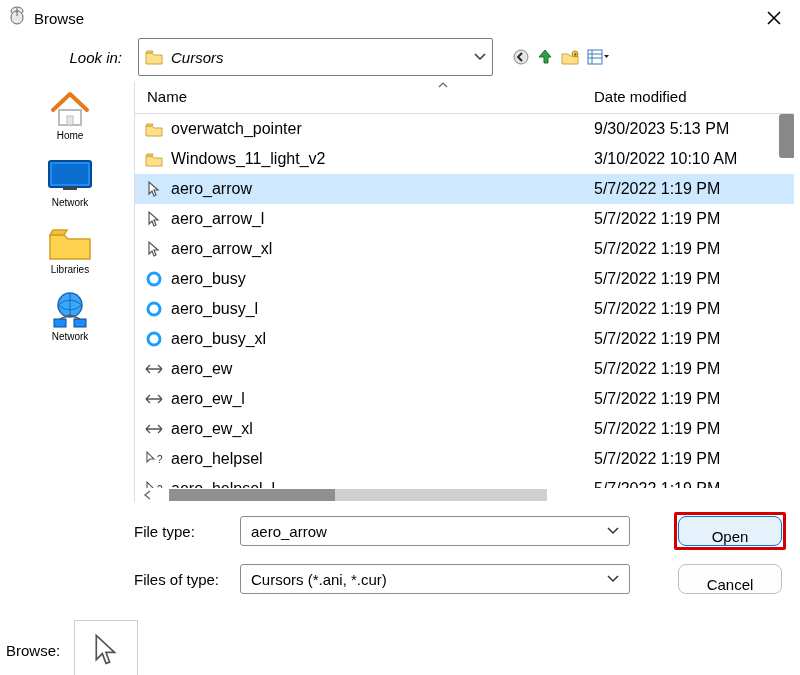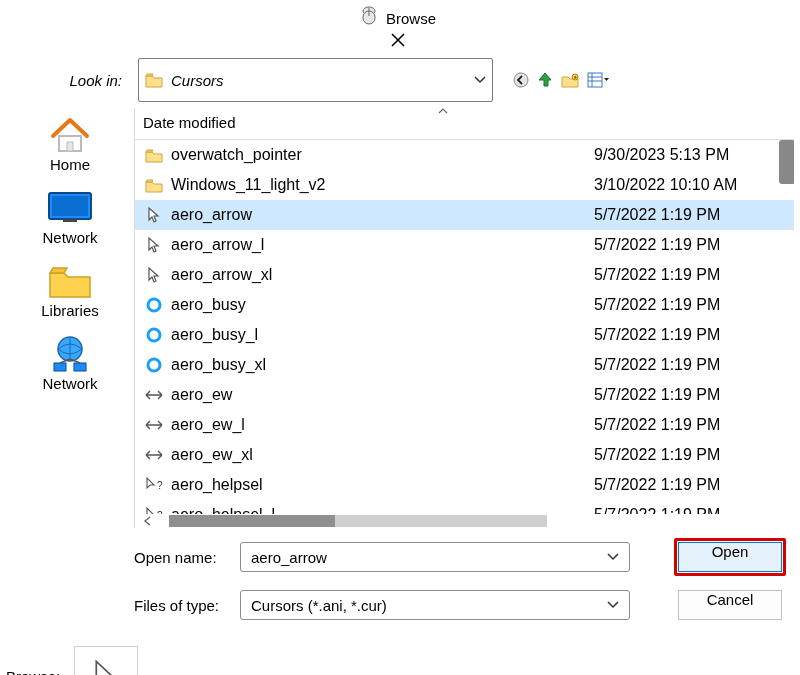--- a/index.html
+++ b/index.html
@@ -11,37 +11,36 @@
     background: #fff;
     width: 800px;
     height: 675px;
     overflow: hidden;
   }
   .titlebar {
     display: flex;
     align-items: center;
     justify-content: space-between;
     padding: 6px 12px 4px 8px;
-    flex-direction: column;
   }
   .title-left { display: flex; align-items: center; gap: 8px; }
   .close-x { font-size: 18px; cursor: pointer; padding: 2px 6px; }
   .row-lookin {
     display: flex;
     align-items: center;
     gap: 10px;
     padding: 4px 8px 6px 8px;
     font-style: italic;
   }
   .lookin-label { width: 120px; text-align: right; padding-right: 6px; }
   .lookin-combo {
     display: flex;
     align-items: center;
     width: 355px;
-    height: 44px;
+    height: 38px;
     border: 1px solid #7a7a7a;
     border-radius: 2px;
     padding: 0 6px;
     background: #fff;
   }
   .folder-ico { width: 18px; height: 14px; margin-right: 8px; }
   .combo-caret { margin-left: auto; color:#333; font-size:11px; }
   .toolbar-icons { display:flex; align-items:center; gap:8px; margin-left:10px;}
   .toolbar-icons span { font-size:15px; }
   .main {
@@ -52,21 +51,21 @@
   .places {
     width: 128px;
     background:#fff;
     padding: 8px 4px;
   }
   .place {
     display:flex; flex-direction:column; align-items:center;
     gap:2px;
     margin-bottom: 16px;
     cursor:pointer;
-    font-size:15px;
+    font-size:10px;
   }
   .place-icon { height: 38px; display:flex; align-items:center; justify-content:center; }
   .listarea {
     flex:1;
     display:flex;
     flex-direction:column;
     border-left:1px solid #ddd;
     position:relative;
   }
   .list-header {
@@ -140,24 +139,24 @@
     border:1px solid #8c8c8c;
     border-radius:3px;
     padding:0 10px;
     background:#fff;
   }
   .bcombo .caret { margin-left:auto; font-size:11px; color:#333;}
   .btn {
     width:104px;
     height:30px;
     border:1px solid #bfbfbf;
-    border-radius:0;
+    border-radius:8px;
     background:#fdfdfd;
     display:flex;
-    align-items:flex-start;
+    align-items:flex-end;
     justify-content:center;
     cursor:pointer;
   }
   .btn.primary {
     background:#e5f1fb;
     border-color:#0078d4;
   }
   .btn-wrap { margin-left:auto; }
   .highlight-box {
     border:3px solid #d40000;
@@ -295,20 +294,21 @@
     </div>
   </div>
 
   <div class="listarea">
     <div class="list-header">
       <span class="sort-caret">
         <svg width="10" height="6" viewBox="0 0 10 6">
             <path d="M1 5 L5 1 L9 5" fill="none" stroke="#666" stroke-width="1.2"></path>
           </svg>
       </span>
+      <div class="col-name">Name</div>
       <div class="col-date">Date modified</div>
     </div>
     <div class="list-body" id="list-body">
       <div class="vscrollbar"></div>
     <div class="row">
           <span class="ico">
             <svg width="18" height="15" viewBox="0 0 18 15">
               <path d="M1 4 h6 l2 2 h8 v8 h-16 z" fill="#ffe08a" stroke="#cfa43a"></path>
               <path d="M1 4 h6 l1 -2 h-6 z" fill="#f7d66a" stroke="#cfa43a"></path>
             </svg>
@@ -434,21 +434,21 @@
         </svg>
       <div class="hscroll-track">
           <div class="hscroll-thumb"></div>
         </div>
     </div>
   </div>
 </div>
 
 <div class="bottom">
   <div class="brow">
-    <div class="blabel">Open name:</div>
+    <div class="blabel">File type:</div>
     <div class="bcombo">
       <span>aero_arrow</span>
       <span class="caret">
         <svg width="12" height="8" viewBox="0 0 12 8">
             <path d="M1 1 L6 6 L11 1" fill="none" stroke="#333" stroke-width="1.5"></path>
           </svg>
       </span>
     </div>
     <div class="btn-wrap highlight-box">
       <div class="btn primary">

